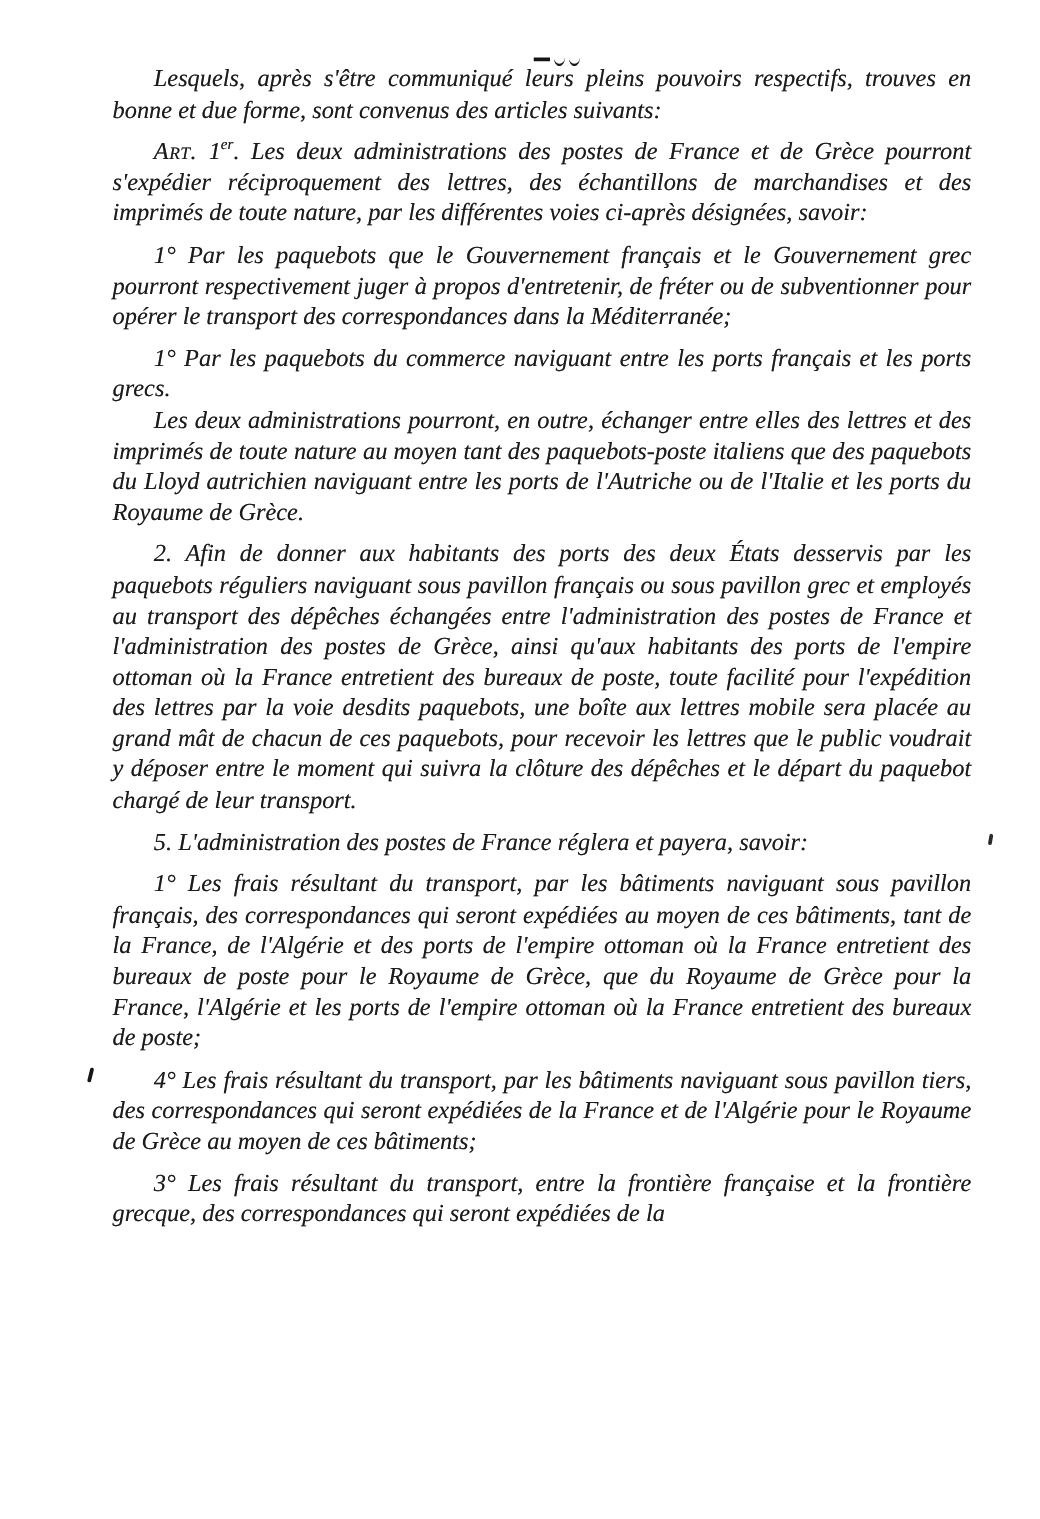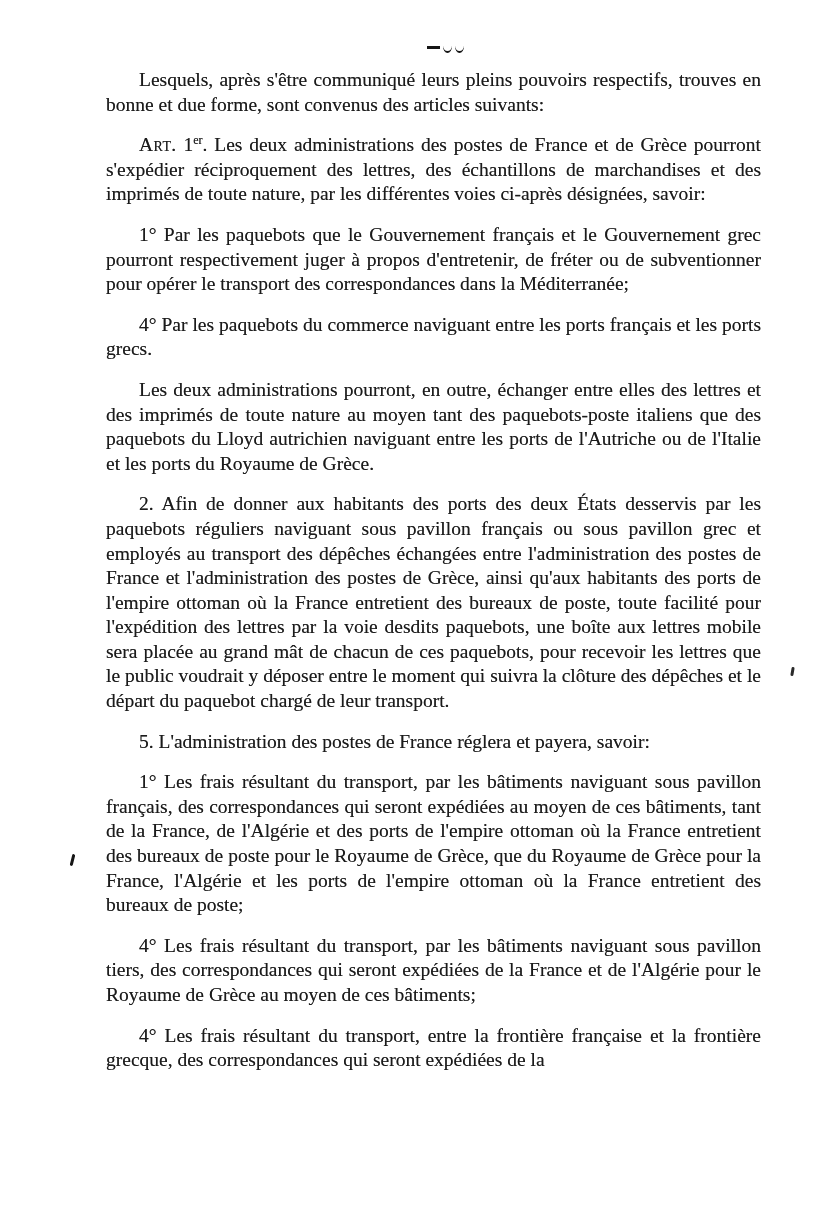--- a/index.html
+++ b/index.html
@@ -22,22 +22,23 @@
     top: 52px;
     width: 687px;
     font-size: 19.5px;
     line-height: 24.6px;
     text-align: justify;
     text-shadow: 0 0 0.5px rgba(15,15,15,0.55);
     hyphens: auto;
     -webkit-hyphens: auto;
   }
   .text-block p {
-    margin: 16px;
+    margin: 0;
     text-indent: 33px;
+    font-style: italic;
   }
   .text-block p.sect {
     margin-top: 9px;
   }
   .sc {
     font-variant: small-caps;
     letter-spacing: 0.4px;
   }
   sup {
     font-size: 62%;
@@ -100,32 +101,32 @@
   </div>
 
   <div class="text-block">
 
     <p>Lesquels, après s'être communiqué leurs pleins pouvoirs respectifs, trouves en bonne et due forme, sont convenus des articles suivants:</p>
 
     <p class="sect"><span class="sc">Art.</span> <span>1</span><sup>er</sup><span>. Les deux administrations des postes de France et de Grèce pourront s'expédier réciproquement des lettres, des échantillons de marchandises et des imprimés de toute nature, par les différentes voies ci-après désignées, savoir:</span></p>
 
     <p class="sect">1° Par les paquebots que le Gouvernement français et le Gouvernement grec pourront respectivement juger à propos d'entretenir, de fréter ou de subventionner pour opérer le transport des correspondances dans la Méditerranée;</p>
 
-    <p class="sect">4° Par les paquebots du commerce naviguant entre les ports français et les ports grecs.</p>
+    <p class="sect">1° Par les paquebots du commerce naviguant entre les ports français et les ports grecs.</p>
 
     <p>Les deux administrations pourront, en outre, échanger entre elles des lettres et des imprimés de toute nature au moyen tant des paquebots-poste italiens que des paquebots du Lloyd autrichien naviguant entre les ports de l'Autriche ou de l'Italie et les ports du Royaume de Grèce.</p>
 
     <p class="sect">2. Afin de donner aux habitants des ports des deux États desservis par les paquebots réguliers naviguant sous pavillon français ou sous pavillon grec et employés au transport des dépêches échangées entre l'administration des postes de France et l'administration des postes de Grèce, ainsi qu'aux habitants des ports de l'empire ottoman où la France entretient des bureaux de poste, toute facilité pour l'expédition des lettres par la voie desdits paquebots, une boîte aux lettres mobile sera placée au grand mât de chacun de ces paquebots, pour recevoir les lettres que le public voudrait y déposer entre le moment qui suivra la clôture des dépêches et le départ du paquebot chargé de leur transport.</p>
 
     <p class="sect">5. L'administration des postes de France réglera et payera, savoir:</p>
 
     <p class="sect">1° Les frais résultant du transport, par les bâtiments naviguant sous pavillon français, des correspondances qui seront expédiées au moyen de ces bâtiments, tant de la France, de l'Algérie et des ports de l'empire ottoman où la France entretient des bureaux de poste pour le Royaume de Grèce, que du Royaume de Grèce pour la France, l'Algérie et les ports de l'empire ottoman où la France entretient des bureaux de poste;</p>
 
     <p class="sect">4° Les frais résultant du transport, par les bâtiments naviguant sous pavillon tiers, des correspondances qui seront expédiées de la France et de l'Algérie pour le Royaume de Grèce au moyen de ces bâtiments;</p>
 
-    <p class="sect">4° Les frais résultant du transport, entre la frontière française et la frontière grecque, des correspondances qui seront expédiées de la</p>
+    <p class="sect">3° Les frais résultant du transport, entre la frontière française et la frontière grecque, des correspondances qui seront expédiées de la</p>
 
   </div>
 
   <div class="mark-left"></div>
   <div class="mark-right"></div>
 
 </div>
 
 </body></html>

